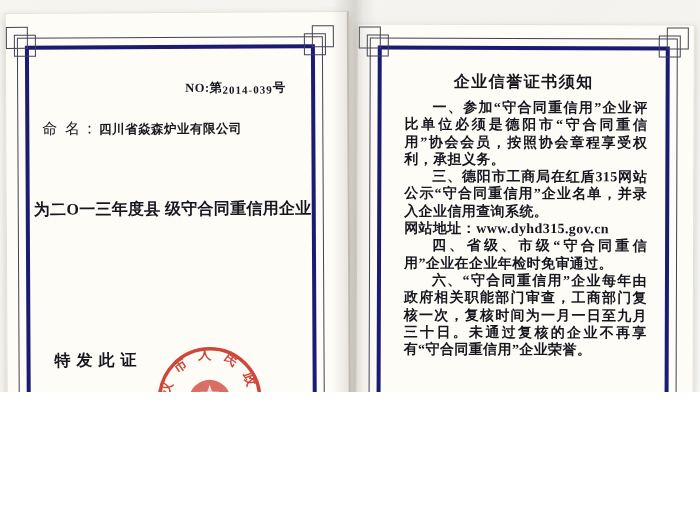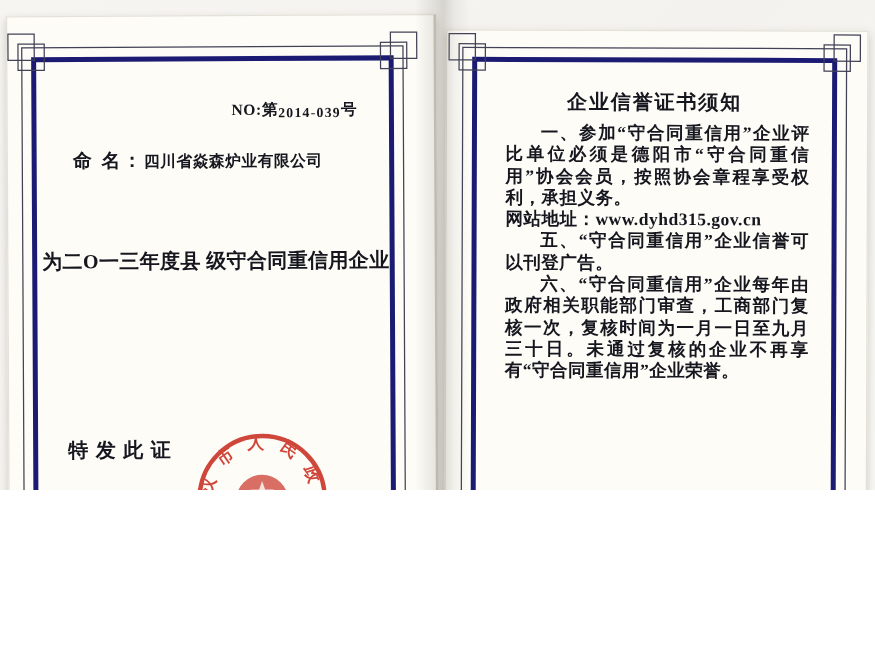--- a/index.html
+++ b/index.html
@@ -41,21 +41,21 @@
     border:1.5px solid var(--thin_line); background:transparent;
   }
   
   .serial {
     position:absolute; left:179px; top:67px;
     font-size:12.5px; font-weight:bold; color:var(--ink_black); letter-spacing:.5px;
     white-space:nowrap;
   }
   .serial .num { font-size:11px; vertical-align:-2px; letter-spacing:1px; }
   .name-line { position:absolute; left:36px; top:106px; white-space:nowrap; color:var(--ink_black); }
-  .name-line .label { font-size:15px; font-weight:bold; letter-spacing:2px;margin-left:16px; }
+  .name-line .label { font-size:15px; font-weight:normal; letter-spacing:2px; }
   .name-line .company { font-size:12.5px; font-weight:bold; letter-spacing:.5px;margin-top:24px; }
   .award {
     position:absolute; left:27px; top:186px; width:296px;
     font-size:16px; font-weight:bold; color:var(--ink_black);
     letter-spacing:.3px; white-space:nowrap;
   }
   .issue {
     position:absolute; left:47px; top:295px;
     font-size:16px; font-weight:bold; color:var(--ink_black); letter-spacing:6px;margin-top:42px;
   }
@@ -145,20 +145,21 @@
     <div class="sq" style="left:309px;top:2px"></div>
     <div class="sq" style="left:9px;top:437px"></div>
     <div class="sq" style="left:1px;top:447px"></div>
     <div class="sq" style="left:301px;top:437px"></div>
     <div class="sq" style="left:309px;top:447px"></div>
 
     <div class="notice-title">企业信誉证书须知</div>
 
     <div class="notice-body">
       <p class="indent">一、参加“守合同重信用”企业评比单位必须是德阳市“守合同重信用”协会会员，按照协会章程享受权利，承担义务。</p>
+      <p class="indent">三、德阳市工商局在红盾315网站公示“守合同重信用”企业名单，并录入企业信用查询系统。</p>
       <p>网站地址：www.dyhd315.gov.cn</p>
-      <p class="indent">五、“守合同重信用”企业信誉可以刊登广告。</p>
+      <p class="indent">四、省级、市级“守合同重信用”企业在企业年检时免审通过。</p>
       <p class="indent">六、“守合同重信用”企业每年由政府相关职能部门审查，工商部门复核一次，复核时间为一月一日至九月三十日。未通过复核的企业不再享有“守合同重信用”企业荣誉。</p>
     </div>
   </div>
 
   <div class="fold-shadow"></div>
 </div>
 
 </body></html>

